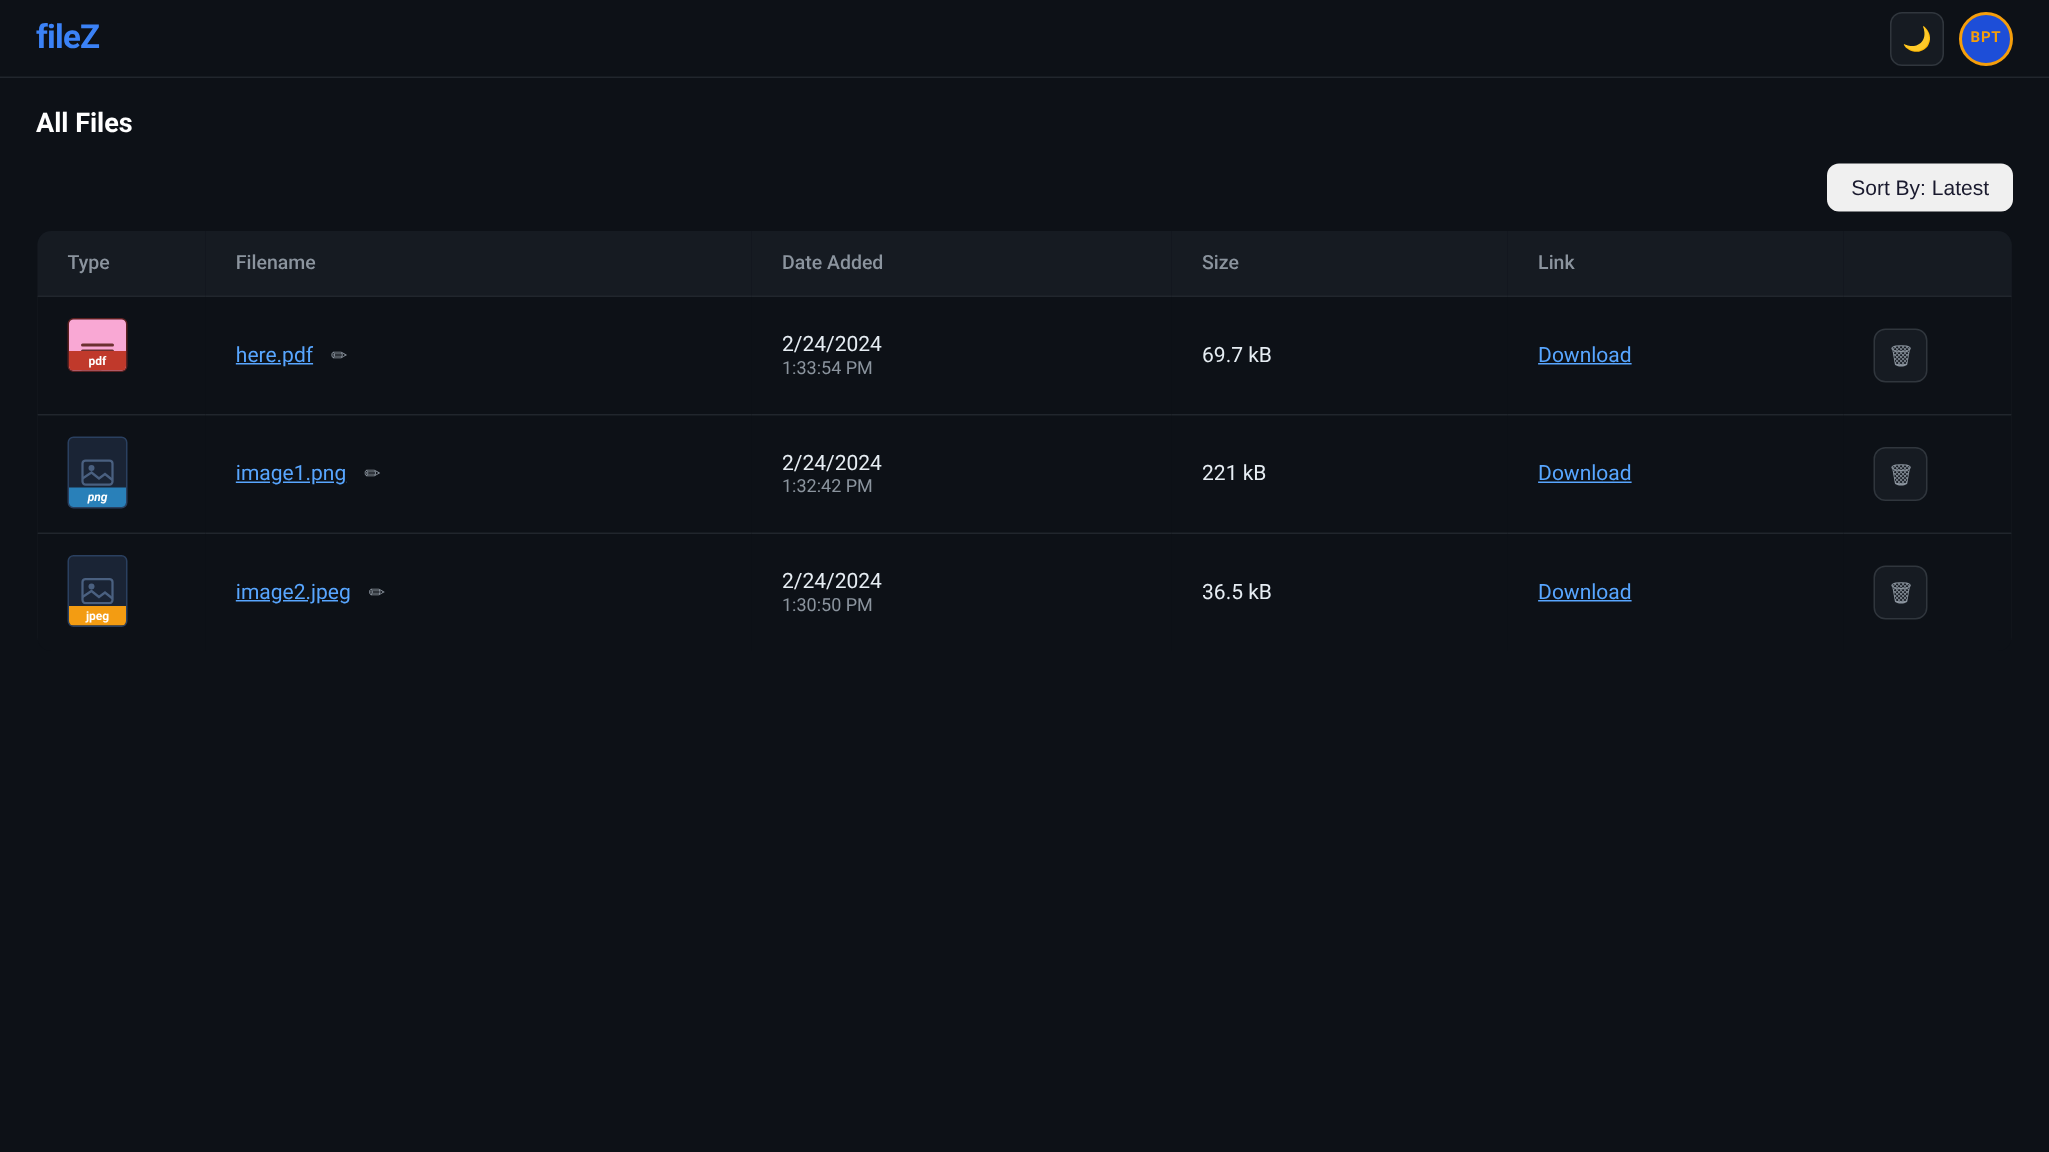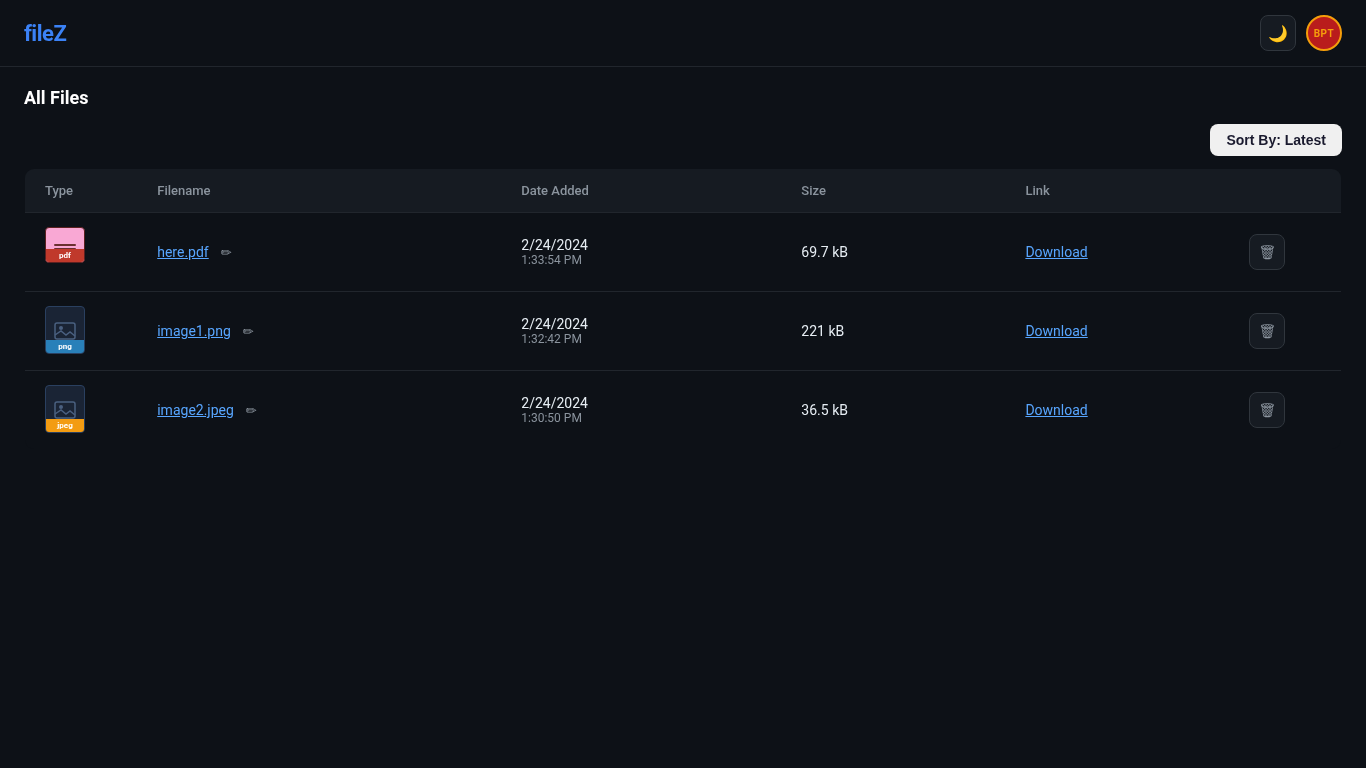--- a/index.html
+++ b/index.html
@@ -17,21 +17,21 @@
     }
 
     
     .header {
       background-color: #0d1117;
       border-bottom: 1px solid #21262d;
       display: flex;
       align-items: center;
       justify-content: space-between;
       padding: 12px 24px;
-      height: 67px;
+      height: 52px;
     }
 
     .logo {
       font-size: 22px;
       font-weight: 700;
       color: #ffffff;
       letter-spacing: -0.5px;
     }
 
     .logo span {
@@ -56,21 +56,21 @@
       justify-content: center;
       cursor: pointer;
       font-size: 16px;
     }
 
     .avatar-btn {
       width: 36px;
       height: 36px;
       border-radius: 50%;
       border: 2px solid #f59e0b;
-      background: #b91c1c;
+      background: #1d4ed8;
       color: #f59e0b;
       display: flex;
       align-items: center;
       justify-content: center;
       cursor: pointer;
       font-size: 10px;
       font-weight: 700;
       letter-spacing: 0.5px;
     }
 
@@ -111,21 +111,21 @@
       margin-bottom: 12px;
     }
 
     .sort-btn {
       background: #f0f0f0;
       color: #1a1a2e;
       border: none;
       border-radius: 8px;
       padding: 8px 16px;
       font-size: 14px;
-      font-weight: 700;
+      font-weight: 400;
       cursor: pointer;
     }
 
     
     .files-table {
       width: 100%;
       border-collapse: collapse;
       border: 1px solid #21262d;
       border-radius: 10px;
       overflow: hidden;
@@ -310,21 +310,21 @@
         <a class="download-link">Download</a>
       </td>
       <td>
         <button class="delete-btn">
           <span>🗑</span>
         </button>
       </td>
     </tr>
           <tr>
       <td>
-        <div style="width:40px;height:50px;position:relative;display:inline-block;">
+        <div style="width:40px;height:50px;position:relative;display:inline-block;font-style:italic;">
           <div style="background-color:#1a2435; border:1px solid #2a4060; width:40px;height:48px;border-radius:4px;display:flex;flex-direction:column;align-items:center;justify-content:center;position:relative;overflow:hidden;">
             <div style="margin-top:4px;">
           <svg width="22" height="18" viewBox="0 0 22 18" fill="none">
             <rect x="1" y="1" width="20" height="16" rx="2" stroke="#4a6080" stroke-width="1.5"></rect>
             <circle cx="7" cy="6" r="2" fill="#4a6080"></circle>
             <path d="M1 13 L7 9 L12 13 L16 10 L21 14" stroke="#4a6080" stroke-width="1.5" fill="none"></path>
           </svg>
         </div>
             <div class="badge-png" style="position:absolute;bottom:0;left:0;right:0;text-align:center;font-size:8px;font-weight:700;padding:2px 0;">png</div>
           </div>

